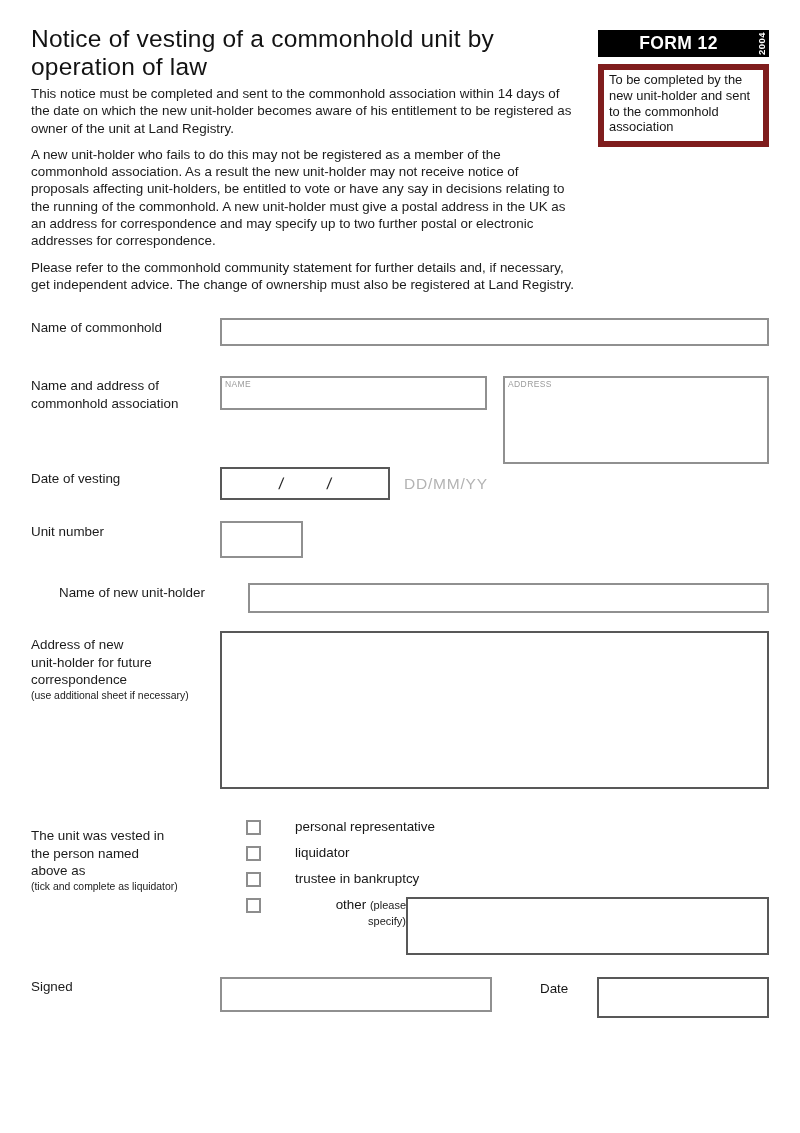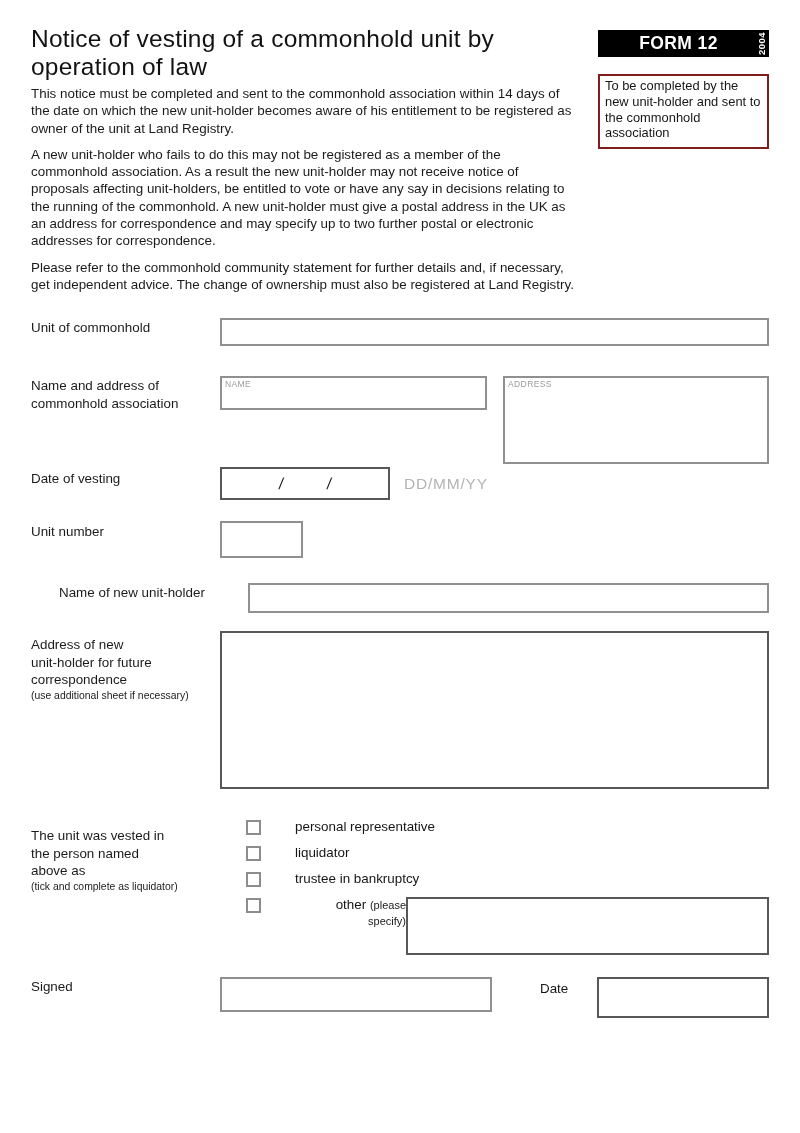--- a/index.html
+++ b/index.html
@@ -13,21 +13,21 @@
   .header{display:flex;padding-top:25px;}
   .header-left{width:548px;flex:0 0 548px;}
   .page-title{font-size:24.5px;line-height:27.5px;font-weight:400;margin:0;letter-spacing:0.2px;color:#121212;}
   .intro{margin:9px 0 0 0;font-size:13.4px;line-height:17.3px;width:545px;color:#1b1b1b;}
   .intro.first{margin-top:5px;}
   .header-right{width:171px;margin-left:auto;padding-top:5px;}
   .badge-bar{position:relative;height:27px;background:#000;color:#fff;display:flex;align-items:center;justify-content:center;}
   .badge-label{font-weight:bold;font-size:17.5px;letter-spacing:0.4px;padding-right:10px;text-align:center;}
   .badge-year{position:absolute;right:1px;top:0;bottom:0;width:13px;display:flex;align-items:center;justify-content:center;}
   .badge-year span{transform:rotate(-90deg);font-size:9.5px;font-weight:bold;letter-spacing:0.5px;}
-  .badge-note{margin-top:17px;border:2px solid #7f1d1d;padding:2px 4px 6px 5px;font-size:12.9px;line-height:15.8px;}
+  .badge-note{margin-top:7px;border:6px solid #7f1d1d;padding:2px 4px 6px 5px;font-size:12.9px;line-height:15.8px;}
   
   .row{display:flex;align-items:flex-start;}
   .row-label{flex:0 0 189px;width:189px;font-size:13.4px;line-height:17.5px;padding-top:1px;color:#1b1b1b;}
   .row-label .small-note{font-size:10.4px;line-height:12.5px;margin-top:1px;}
   .row-content{flex:1;display:flex;align-items:flex-start;}
   .ibox{box-sizing:border-box;background:#fff;}
   .b-gray{border:2px solid #909090;}
   .b-dark{border:2px solid #585858;}
   .mt-r1{margin-top:25px;} .mt-r2{margin-top:30px;justify-content:flex-end;} .mt-r3{margin-top:3px;}
   .mt-r4{margin-top:21px;justify-content:space-between;} .mt-r5{margin-top:25px;margin-left:28px;} .mt-r6{margin-top:18px;}
@@ -73,21 +73,21 @@
         <span class="badge-label">FORM 12</span>
         <span class="badge-year">
             <span>2004</span>
           </span>
       </div>
       <div class="badge-note">To be completed by the new unit-holder and sent to the commonhold association</div>
     </div>
   </div>
 
   <div class="row mt-r1">
-    <div class="row-label">Unit of commonhold</div>
+    <div class="row-label">Name of commonhold</div>
     <div class="row-content">
       <div class="ibox b-gray box-full"></div>
     </div>
   </div>
 
   <div class="row mt-r2">
     <div class="row-label">
       <div>Name and address of</div>
       <div>commonhold association</div>
     </div>

